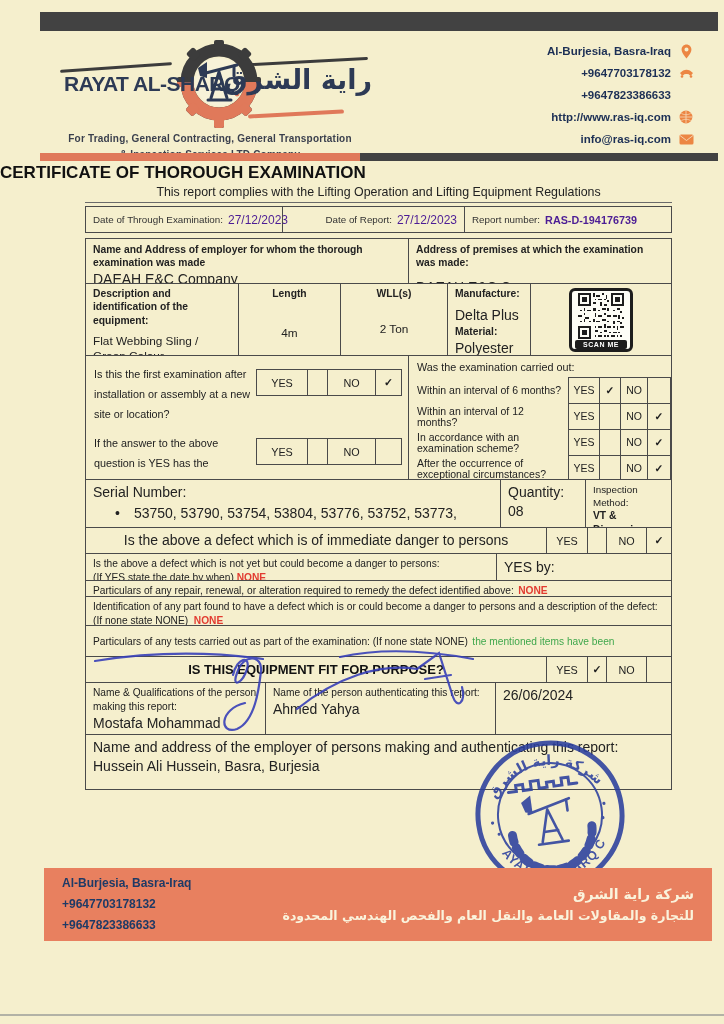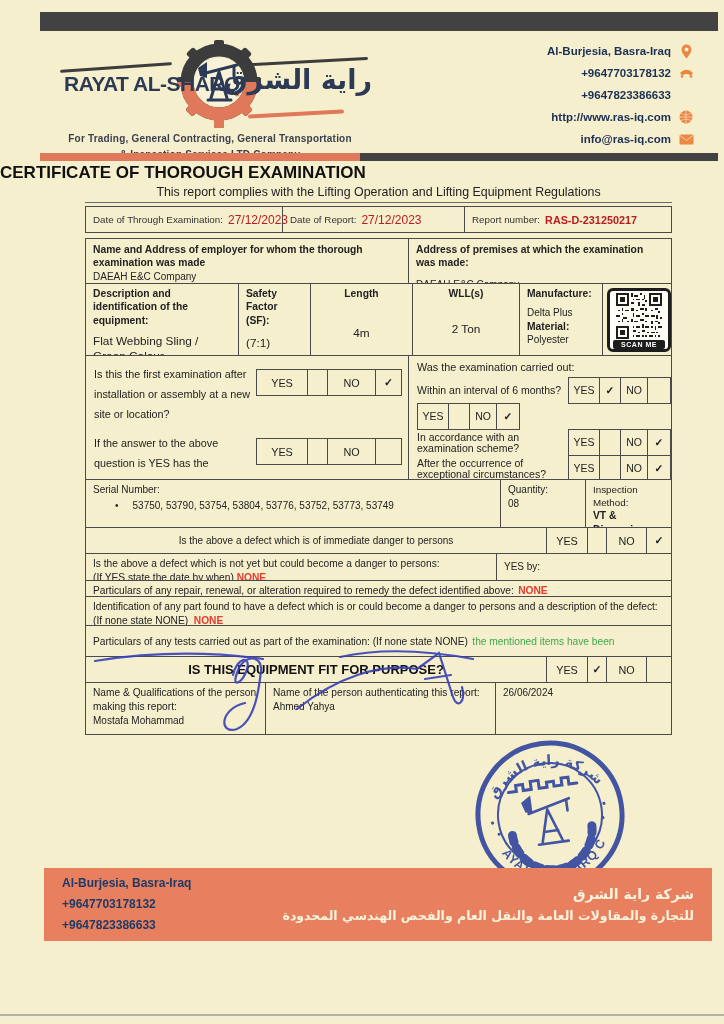--- a/index.html
+++ b/index.html
@@ -25,32 +25,32 @@
   .divider-dark{position:absolute;left:360px;right:6px;top:153px;height:8px;background:#424242;}
   
   .cert-title{position:absolute;left:0;right:0;top:163px;font-size:17px;font-weight:bold;color:#111;}
   .cert-subtitle{position:absolute;left:85px;right:52px;top:185px;text-align:center;font-size:12.4px;color:#222;
                  padding-bottom:3px;border-bottom:1.5px solid #6a6a6a;}
   
   .date-row{position:absolute;left:85px;top:206px;width:587px;height:27px;border:1.5px solid #4a4a4a;
             display:flex;box-sizing:border-box;}
   .date-cell{display:flex;align-items:center;padding:0 7px;box-sizing:border-box;border-left:1.5px solid #4a4a4a;}
   .date-cell:first-child{border-left:none;}
-  .dc1{width:196px;} .dc2{width:182px;} .dc3{flex:1;}
+  .dc1{width:196px;} .dc2{width:182px;justify-content:flex-end;} .dc3{flex:1;}
   .dlabel{font-size:9.8px;color:#333;white-space:nowrap;}
-  .dval{font-size:12px;color:#b91c1c;margin-left:5px;white-space:nowrap;}
+  .dval{font-size:12px;color:#4c1d95;margin-left:5px;white-space:nowrap;}
   .dval.b{font-weight:bold;font-size:10.8px;}
   
   .main-table{position:absolute;left:85px;top:238px;width:587px;border:1.5px solid #4a4a4a;box-sizing:border-box;background:transparent;}
   .row{display:flex;border-top:1.5px solid #4a4a4a;box-sizing:border-box;align-items:stretch;}
   .row:first-child{border-top:none;}
   .cell{border-left:1.5px solid #4a4a4a;box-sizing:border-box;padding:3px 7px;overflow:hidden;}
   .cell:first-child{border-left:none;}
   .lbl{font-size:10.3px;font-weight:bold;color:#222;line-height:1.3;}
-  .txt{font-size:10px;color:#222;line-height:1.35;}
+  .txt{font-size:14px;color:#222;line-height:1.35;}
   .val{font-size:11.8px;color:#222;line-height:1.3;}
   .red{color:#e23b30;font-weight:bold;} .green{color:#3fa74c;} .bold{font-weight:normal;}
   
   .ck{display:flex;border:1.4px solid #4a4a4a;box-sizing:border-box;background:transparent;}
   .ck>div{border-left:1.4px solid #4a4a4a;box-sizing:border-box;display:flex;align-items:center;justify-content:center;
           font-size:10.8px;color:#222;}
   .ck>div:first-child{border-left:none;}
   .mark{font-size:12px;font-weight:bold;}
   
   .q-left{width:322px;padding:8px 6px 2px 8px;}
@@ -212,45 +212,41 @@
     <div class="date-cell dc1">
       <span class="dlabel">Date of Through Examination:</span>
       <span class="dval">27/12/2023</span>
     </div>
     <div class="date-cell dc2">
       <span class="dlabel">Date of Report:</span>
       <span class="dval">27/12/2023</span>
     </div>
     <div class="date-cell dc3">
       <span class="dlabel">Report number:</span>
-      <span class="dval b">RAS-D-231250217</span>
+      <span class="dval b">RAS-D-194176739</span>
     </div>
   </div>
 
   <div class="main-table">
 
     <div class="row r-emp" style="height:44px;justify-content:center;">
       <div class="cell c-emp1">
         <div class="lbl">Name and Address of employer for whom the thorough examination was made</div>
         <div class="txt">DAEAH E&amp;C Company</div>
       </div>
       <div class="cell c-emp2">
         <div class="lbl">Address of premises at which the examination was made:</div>
         <div class="txt" style="margin-top:8px;">DAEAH E&amp;C Company</div>
       </div>
     </div>
 
     <div class="row" style="height:72px;">
       <div class="cell c-desc">
         <div class="lbl">Description and identification of the equipment:</div>
         <div class="val" style="margin-top:7px;">Flat Webbing Sling / Green Colour</div>
-      </div>
-      <div class="cell c-sf">
-        <div class="lbl">Safety Factor (SF):</div>
-        <div class="val" style="margin-top:9px;">(7:1)</div>
       </div>
       <div class="cell c-len">
         <div class="lbl">Length</div>
         <div class="val" style="margin-top:26px;">4m</div>
       </div>
       <div class="cell c-wll">
         <div class="lbl">WLL(s)</div>
         <div class="val" style="margin-top:22px;">2 Ton</div>
       </div>
       <div class="cell c-man">
@@ -304,20 +300,21 @@
         <div class="rq">
           <div class="rq-text">Within an interval of 6 months?</div>
           <div class="rq-checks">
             <div>YES</div>
             <div class="mark">✓</div>
             <div>NO</div>
             <div class="mark"></div>
           </div>
         </div>
         <div class="rq">
+          <div class="rq-text">Within an interval of 12 months?</div>
           <div class="rq-checks">
             <div>YES</div>
             <div class="mark"></div>
             <div>NO</div>
             <div class="mark">✓</div>
           </div>
         </div>
         <div class="rq">
           <div class="rq-text">In accordance with an examination scheme?</div>
           <div class="rq-checks">
@@ -416,20 +413,26 @@
       </div>
       <div class="cell c-sig2">
         <div class="txt" style="font-size:10.2px;">Name of the person authenticating this report:</div>
         <div class="txt bold">Ahmed Yahya</div>
       </div>
       <div class="cell c-sig3">
         <div class="txt">26/06/2024</div>
       </div>
     </div>
 
+    <div class="row" style="height:55px;">
+      <div class="cell" style="width:100%;">
+        <div class="txt">Name and address of the employer of persons making and authenticating this report:</div>
+        <div class="txt">Hussein Ali Hussein, Basra, Burjesia</div>
+      </div>
+    </div>
   </div>
 
   <svg class="signatures" width="500" height="100" viewBox="0 0 500 100">
     <g stroke="#3840b8" stroke-width="2.2" fill="none" stroke-linecap="round" opacity="0.9">
       <path d="M10 16 C 60 8, 120 6, 178 14"></path>
       <path d="M148 30 C 152 12, 166 10, 162 24 C 158 38, 146 44, 152 28 C 158 8, 178 10, 176 26 C 174 44, 170 76, 152 84 C 134 90, 134 64, 160 58"></path>
       <path d="M255 12 C 300 2, 345 6, 388 14"></path>
       <path d="M212 64 C 252 32, 295 18, 332 24 L 354 8 L 368 52 C 372 64, 381 58, 377 42 M340 34 L 366 30"></path>
     </g>
   </svg>

